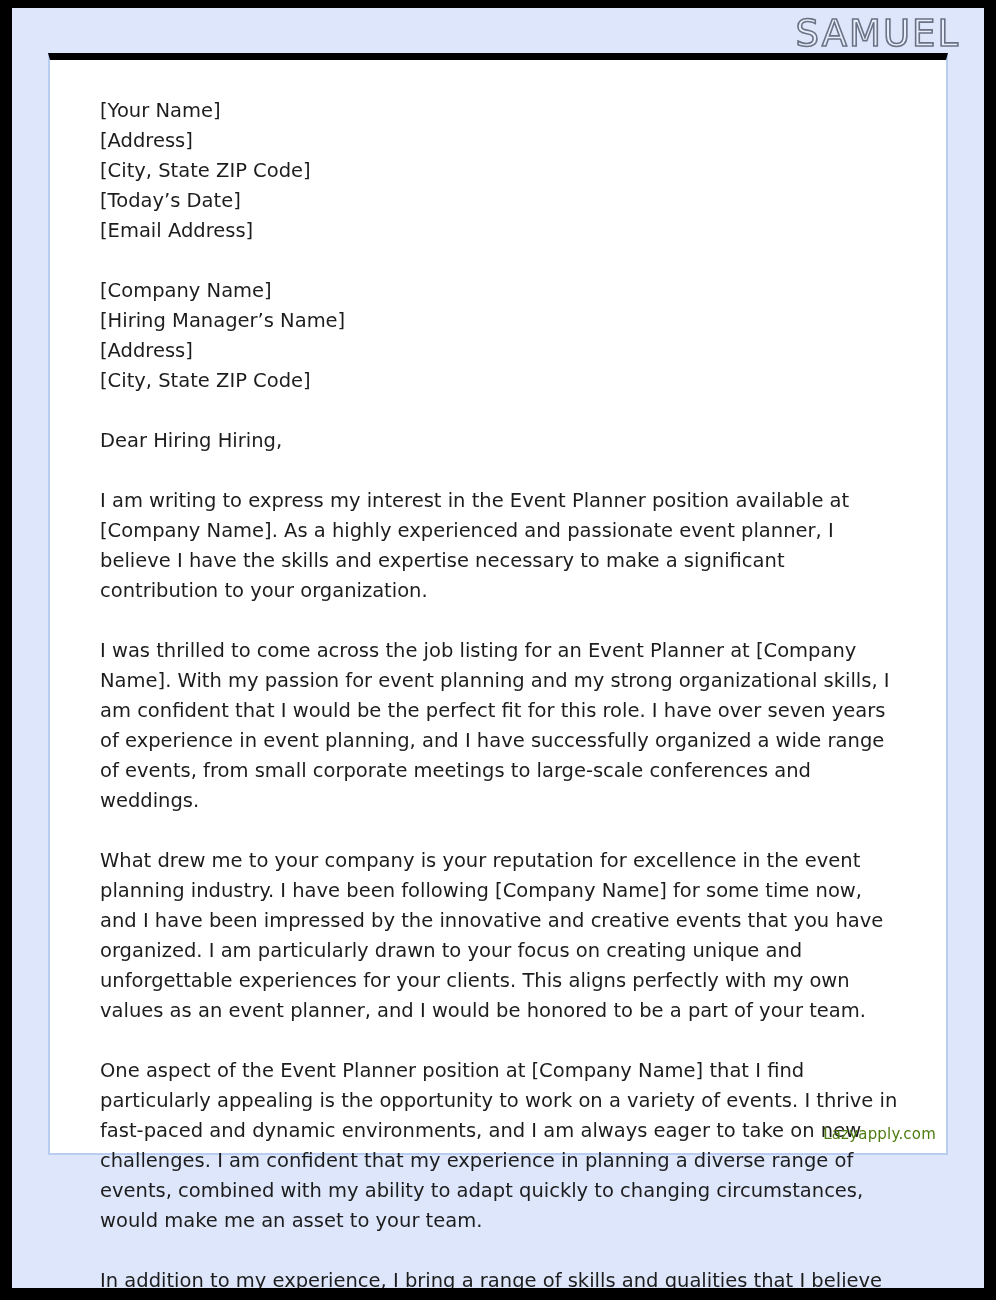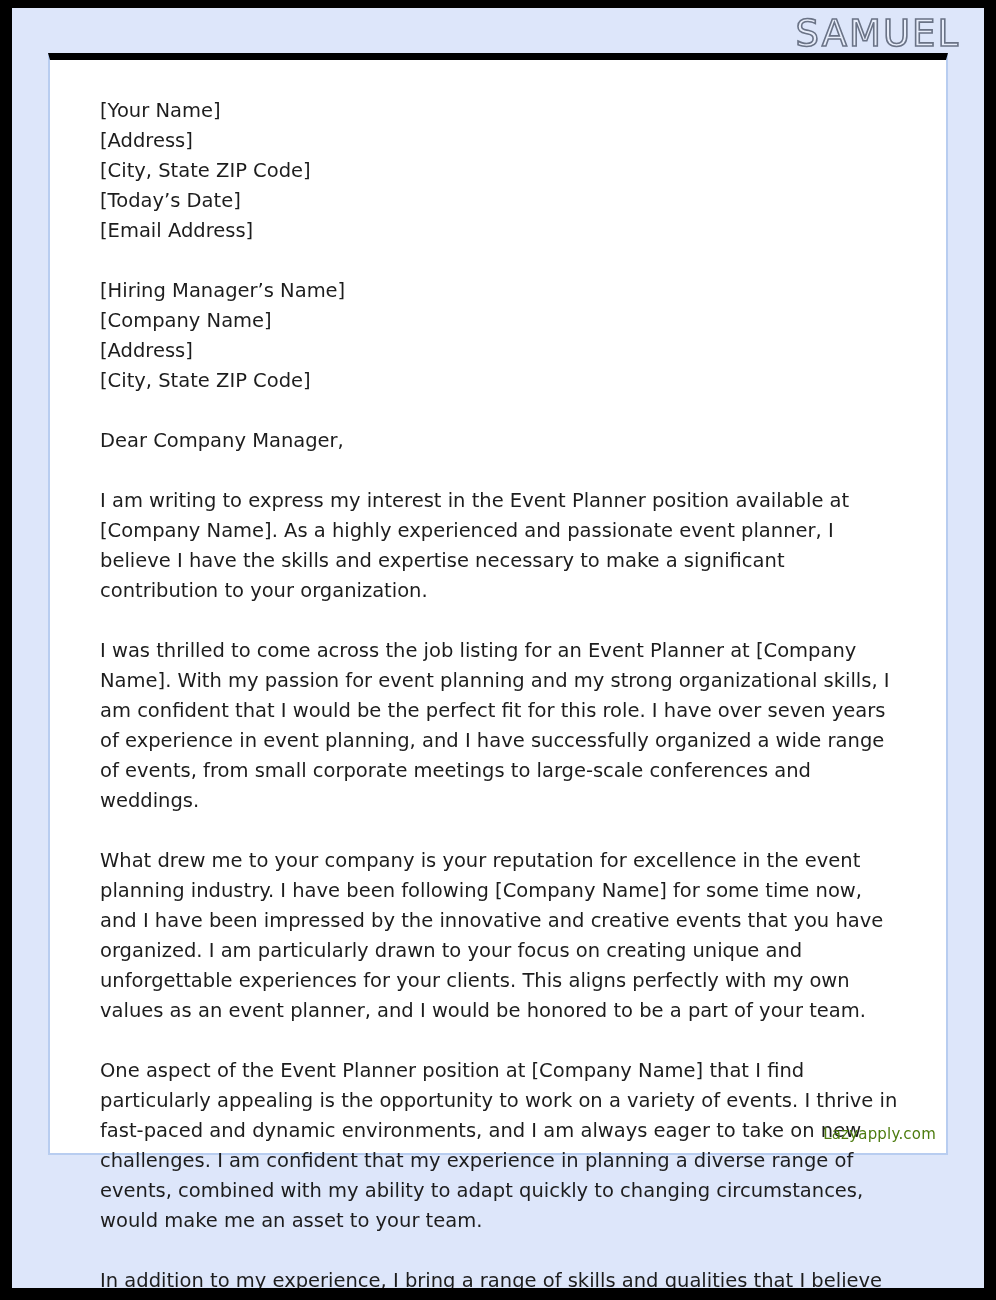--- a/index.html
+++ b/index.html
@@ -118,29 +118,29 @@
           <div class="doc-line">[Your Name]</div>
           <div class="doc-line">[Address]</div>
           <div class="doc-line">[City, State ZIP Code]</div>
           <div class="doc-line">[Today’s Date]</div>
           <div class="doc-line">[Email Address]</div>
         </div>
 
         <div class="block-gap"></div>
 
         <div class="addr-block">
+          <div class="doc-line">[Company Name]</div>
           <div class="doc-line">[Hiring Manager’s Name]</div>
-          <div class="doc-line">[Company Name]</div>
           <div class="doc-line">[Address]</div>
           <div class="doc-line">[City, State ZIP Code]</div>
         </div>
 
         <div class="block-gap"></div>
 
-        <div class="doc-line">Dear Company Manager,</div>
+        <div class="doc-line">Dear Hiring Hiring,</div>
 
         <div class="block-gap"></div>
 
         <p class="doc-para">I am writing to express my interest in the Event Planner position available at [Company Name]. As a highly experienced and passionate event planner, I believe I have the skills and expertise necessary to make a significant contribution to your organization.</p>
         <p class="doc-para">I was thrilled to come across the job listing for an Event Planner at [Company Name]. With my passion for event planning and my strong organizational skills, I am confident that I would be the perfect fit for this role. I have over seven years of experience in event planning, and I have successfully organized a wide range of events, from small corporate meetings to large-scale conferences and weddings.</p>
         <p class="doc-para">What drew me to your company is your reputation for excellence in the event planning industry. I have been following [Company Name] for some time now, and I have been impressed by the innovative and creative events that you have organized. I am particularly drawn to your focus on creating unique and unforgettable experiences for your clients. This aligns perfectly with my own values as an event planner, and I would be honored to be a part of your team.</p>
         <p class="doc-para">One aspect of the Event Planner position at [Company Name] that I find particularly appealing is the opportunity to work on a variety of events. I thrive in fast-paced and dynamic environments, and I am always eager to take on new challenges. I am confident that my experience in planning a diverse range of events, combined with my ability to adapt quickly to changing circumstances, would make me an asset to your team.</p>
         <p class="doc-para">In addition to my experience, I bring a range of skills and qualities that I believe make me a strong candidate for this position. My attention to detail and strong organizational skills allow me to plan and execute events seamlessly. I am also a creative thinker, always looking for new and innovative ways to make events stand out. I am a natural</p>
 
       </div>

